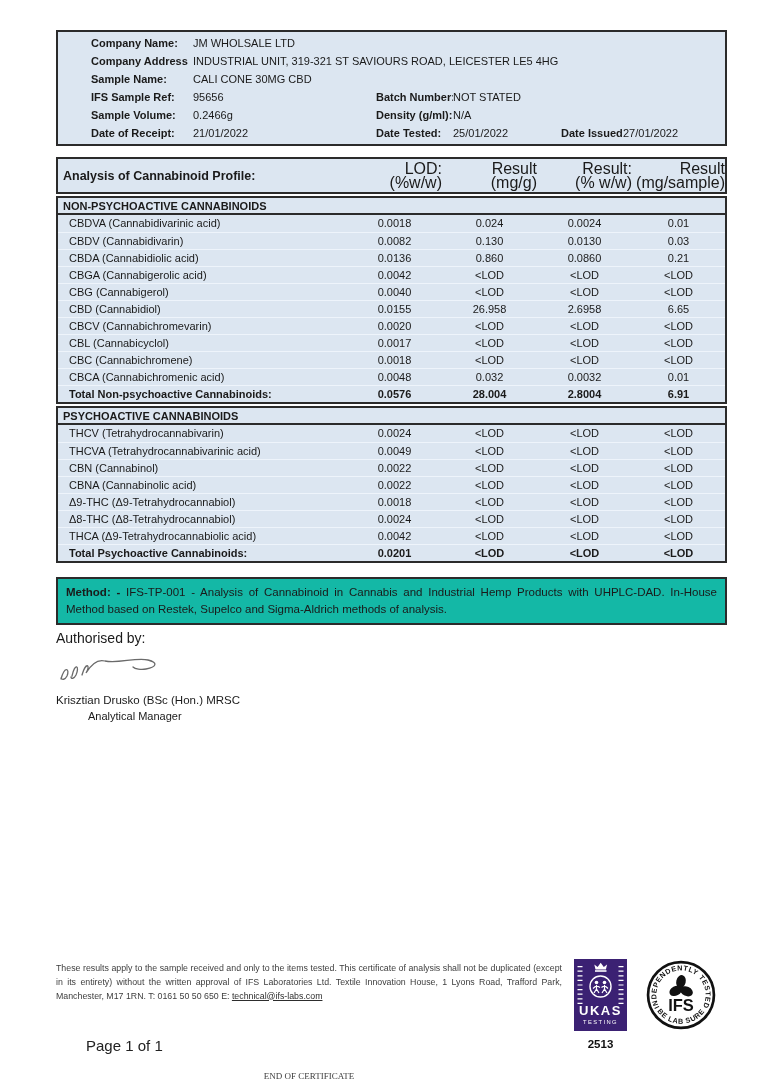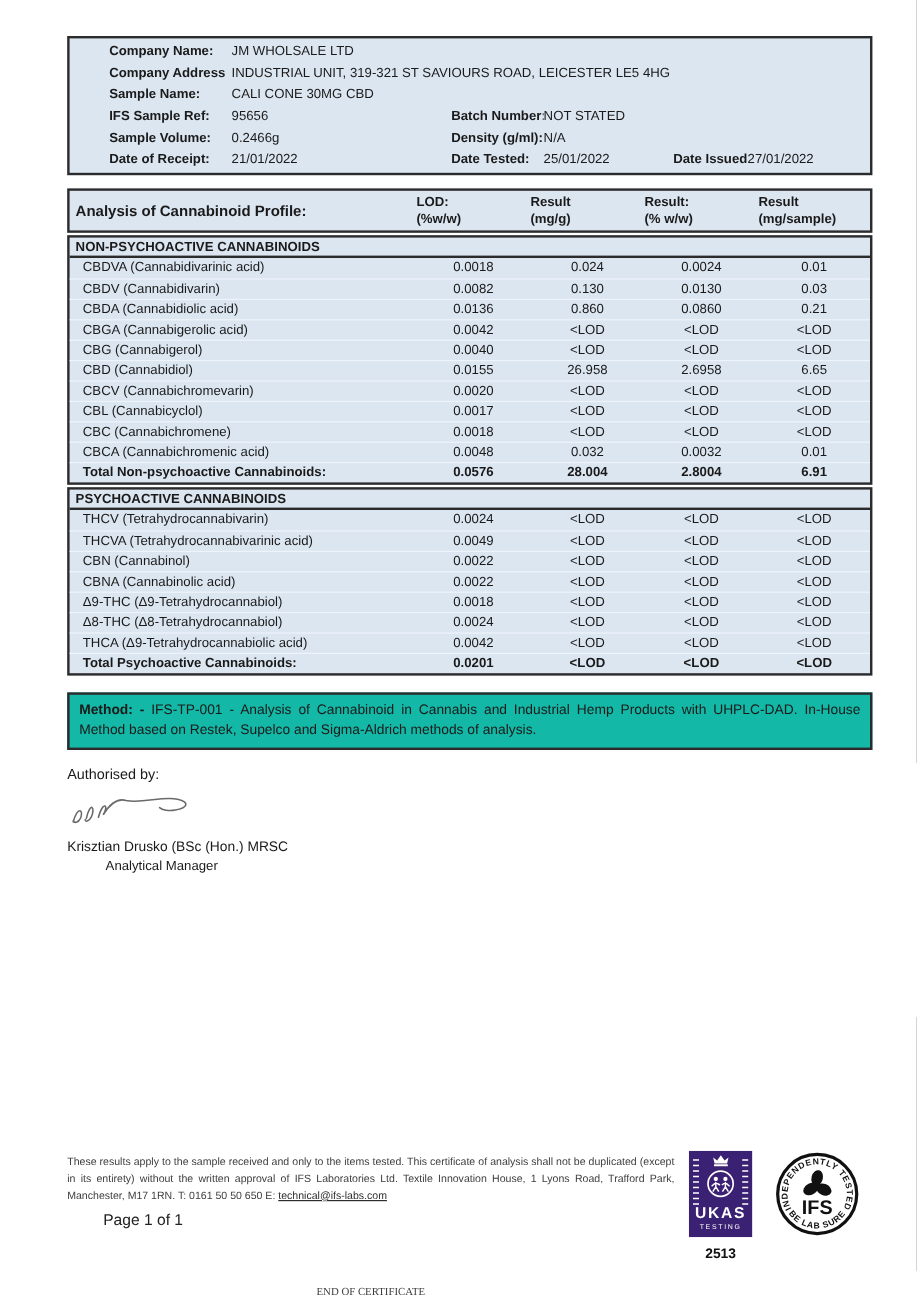--- a/index.html
+++ b/index.html
@@ -19,49 +19,49 @@
   
   .info-table { margin-top:30px; background:#dce6f1; border:2px solid #2b2b2b; padding:2px 0; }
   .info-row { display:grid; grid-template-columns:135px 150px 110px 75px 95px 1fr; height:18px; line-height:18px; }
   .info-cell { font-size:11px; white-space:nowrap; overflow:hidden; }
   .info-cell.bold { font-weight:bold; padding-left:6px;margin-left:27px; }
 
   
   .an-header { margin-top:11px; border:2px solid #2b2b2b; background:#dce6f1;
                display:grid; grid-template-columns:289px 95px 95px 95px 1fr; padding:2px 0; }
   .an-title { font-size:12.5px; font-weight:bold; padding-left:5px; align-self:center; }
-  .col-head { text-align:left; font-size:11px; font-weight:bold; line-height:14px; padding-top:1px; }
+  .col-head { text-align:right; font-size:16px; font-weight:normal; line-height:14px; padding-top:1px; }
   .section-box { margin-top:2px; border:2px solid #2b2b2b; background:#dce6f1; }
   .section-box.second { }
   .sec-head { font-size:11px; font-weight:bold; height:17px; line-height:17px; padding-left:5px;
               border-bottom:2px solid #2b2b2b; }
   .c-row { display:grid; grid-template-columns:289px 95px 95px 95px 1fr; height:17px; line-height:17px; font-size:11px; }
   .c-row + .c-row { border-top:1px solid #eef4fb; }
   .c-row .name { padding-left:11px; white-space:nowrap; }
   .c-row .val { text-align:center; }
   .c-row.total { font-weight:bold; }
 
   
   .method-box { margin-top:14px; border:2px solid #2b2b2b; background:#14b8a6;
                 padding:5px 8px 6px 8px; font-size:11.5px; line-height:16.5px; text-align:justify; }
   .method-box b { font-weight:bold; }
 
   
-  .auth-label { margin-top:13px; font-size:12px; }
+  .auth-label { margin-top:5px; font-size:14px; }
   .sig { margin:3px 0 0 2px; display:block; }
   .sig-name { margin-top:5px; font-size:11.5px; line-height:16px; }
   .sig-role { font-size:11px; line-height:16px;margin-left:32px; }
 
   
   .disclaimer { position:absolute; left:56px; top:962px; width:506px; font-size:8.8px;
                 line-height:13.8px; text-align:justify; color:#3d3d3d; }
   .disclaimer .email { text-decoration:underline; color:#2d2d2d; }
   .end-cert { position:absolute; left:56px; top:1071px; width:506px; text-align:center;
               font-size:9px; color:#3d3d3d;font-family:Liberation Serif, serif; }
-  .page-num { position:absolute; left:58px; top:1009px; font-size:13px; color:#222;padding-left:28px; }
+  .page-num { position:absolute; left:58px; top:1037px; font-size:15px; color:#222;padding-left:28px; }
   .ukas-wrap { position:absolute; left:574px; top:959px; width:53px; text-align:center; }
   .ukas-num { font-size:11.5px; font-weight:bold; margin-top:3px; color:#111; }
   .ifs-badge-wrap { position:absolute; left:646px; top:960px; }
 </style>
 </head>
 <body>
 
 <div class="page">
 
   <div class="logo-row">

